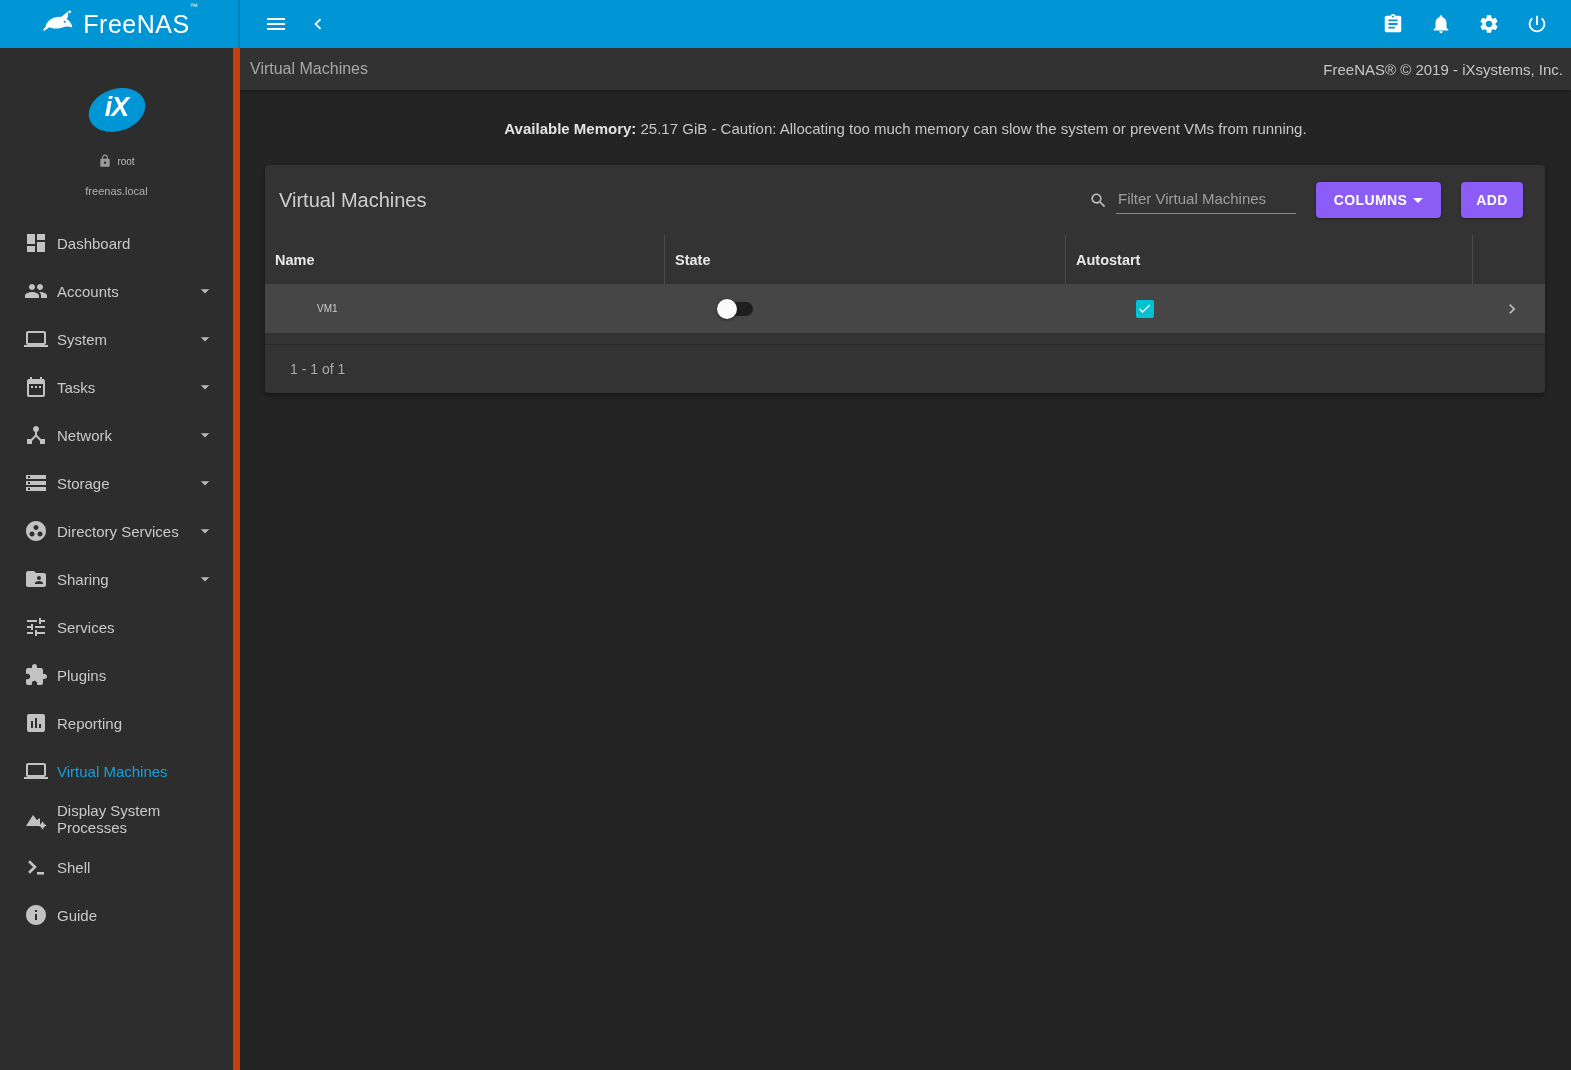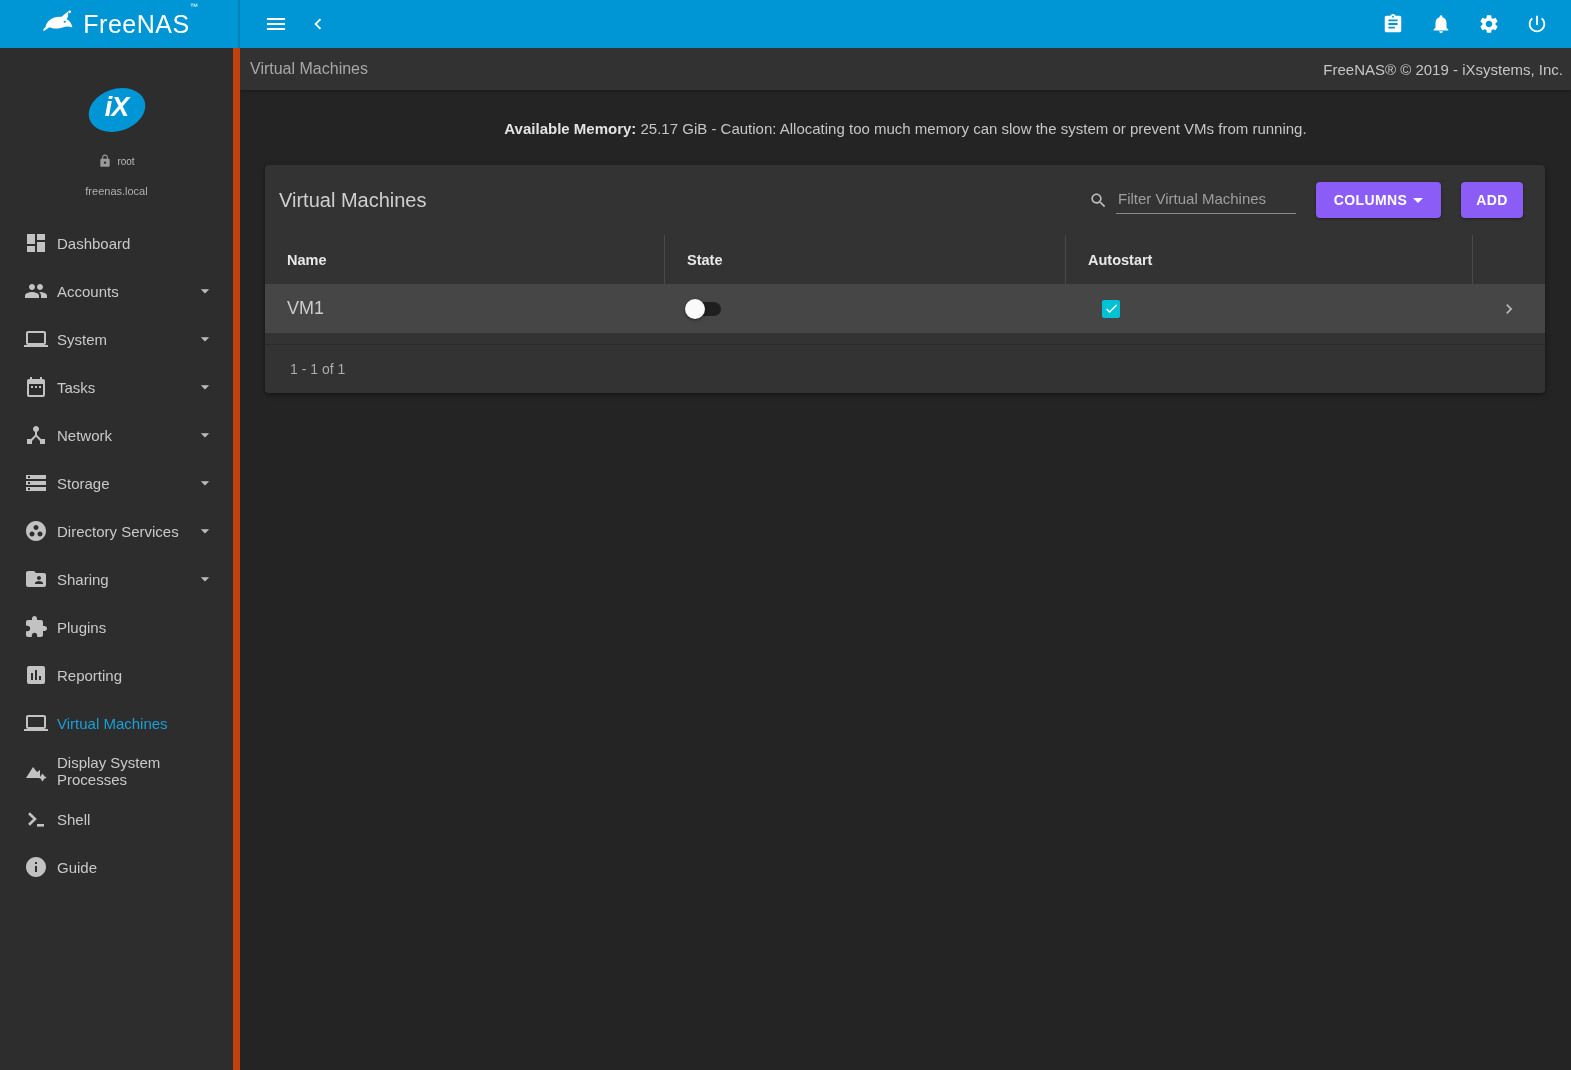--- a/index.html
+++ b/index.html
@@ -102,31 +102,31 @@
   }
   .btn-columns { width:125px; margin-left:20px; gap:6px; }
   .btn-add { width:62px; margin-left:20px; }
   .caret-down {
     width:0; height:0; border-left:5px solid transparent; border-right:5px solid transparent;
     border-top:5px solid #fff;
   }
 
   .thead { display:flex; height:49px; background:#333333; }
   .th {
-    display:flex; align-items:center; padding-left:22px;
+    display:flex; align-items:center; padding-left:10px;
     color:#e8e8e8; font-size:14.5px; font-weight:bold; cursor:pointer;
   }
   .th-border { border-right:1px solid #4a4a4a; }
   .col-name { width:400px; }
   .col-state { width:401px; }
   .col-auto { width:407px;text-align:right; }
   .col-actions { width:72px; display:flex; align-items:center; justify-content:center; }
 
   .trow { display:flex; height:49px; background:#464646; align-items:center; }
-  .td { display:flex; align-items:center; padding-left:22px; font-size:18px; color:#cccccc; }
+  .td { display:flex; align-items:center; padding-left:22px; font-size:10px; color:#cccccc;margin-left:30px; }
 
   .toggle { position:relative; width:34px; height:14px; background:#1f1f1f; border-radius:7px; cursor:pointer; }
   .toggle-knob {
     position:absolute; left:-2px; top:-3px; width:20px; height:20px;
     background:#fafafa; border-radius:50%; box-shadow:0 1px 3px rgba(0,0,0,0.5);
   }
   .checkbox {
     width:18px; height:18px; border-radius:2px; margin-left:14px;
     display:flex; align-items:center; justify-content:center; cursor:pointer;
   }
@@ -312,20 +312,28 @@
           </svg>
         </span>
       <span class="mi-label">Sharing</span>
       <span class="mi-caret">
           <svg width="20" height="20" viewBox="0 0 24 24">
             <path fill="currentColor" d="M7 10l5 5 5-5z"></path>
           </svg>
         </span>
     </div>
 
+    <div class="menu-item">
+      <span class="mi-icon">
+          <svg width="24" height="24" viewBox="0 0 24 24">
+            <path fill="currentColor" d="M3 17v2h6v-2H3zM3 5v2h10V5H3zm10 16v-2h8v-2h-8v-2h-2v6h2zM7 9v2H3v2h4v2h2V9H7zm14 4v-2H11v2h10zm-6-4h2V7h4V5h-4V3h-2v6z"></path>
+          </svg>
+        </span>
+      <span class="mi-label">Services</span>
+    </div>
 
     <div class="menu-item">
       <span class="mi-icon">
           <svg width="24" height="24" viewBox="0 0 24 24">
             <path fill="currentColor" d="M20.5 11H19V7c0-1.1-.9-2-2-2h-4V3.5C13 2.12 11.88 1 10.5 1S8 2.12 8 3.5V5H4c-1.1 0-1.99.9-1.99 2v3.8H3.5c1.49 0 2.7 1.21 2.7 2.7s-1.21 2.7-2.7 2.7H2V20c0 1.1.9 2 2 2h3.8v-1.5c0-1.49 1.21-2.7 2.7-2.7 1.49 0 2.7 1.21 2.7 2.7V22H17c1.1 0 2-.9 2-2v-4h1.5c1.38 0 2.5-1.12 2.5-2.5S21.88 11 20.5 11z"></path>
           </svg>
         </span>
       <span class="mi-label">Plugins</span>
     </div>
 

